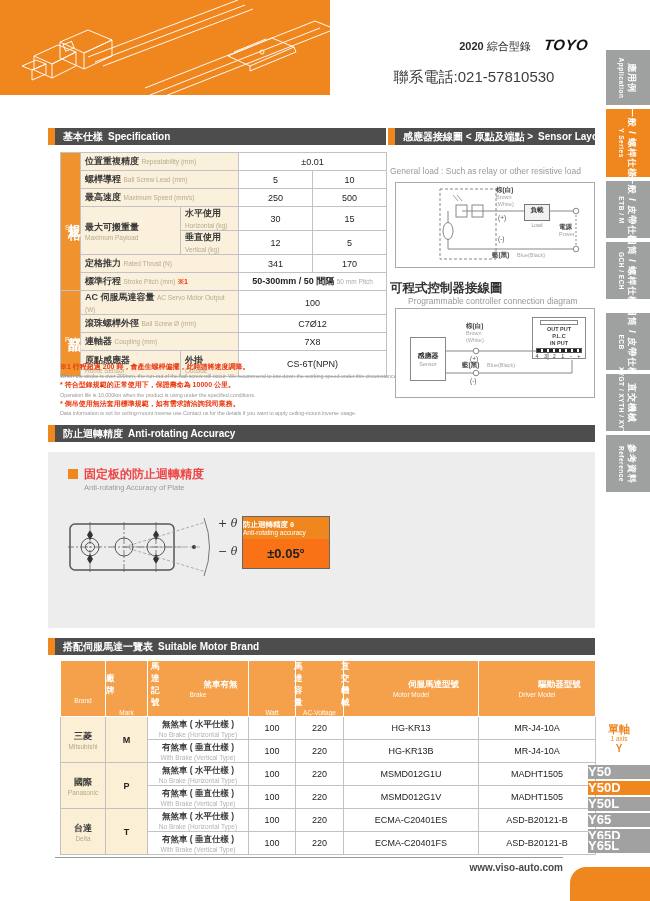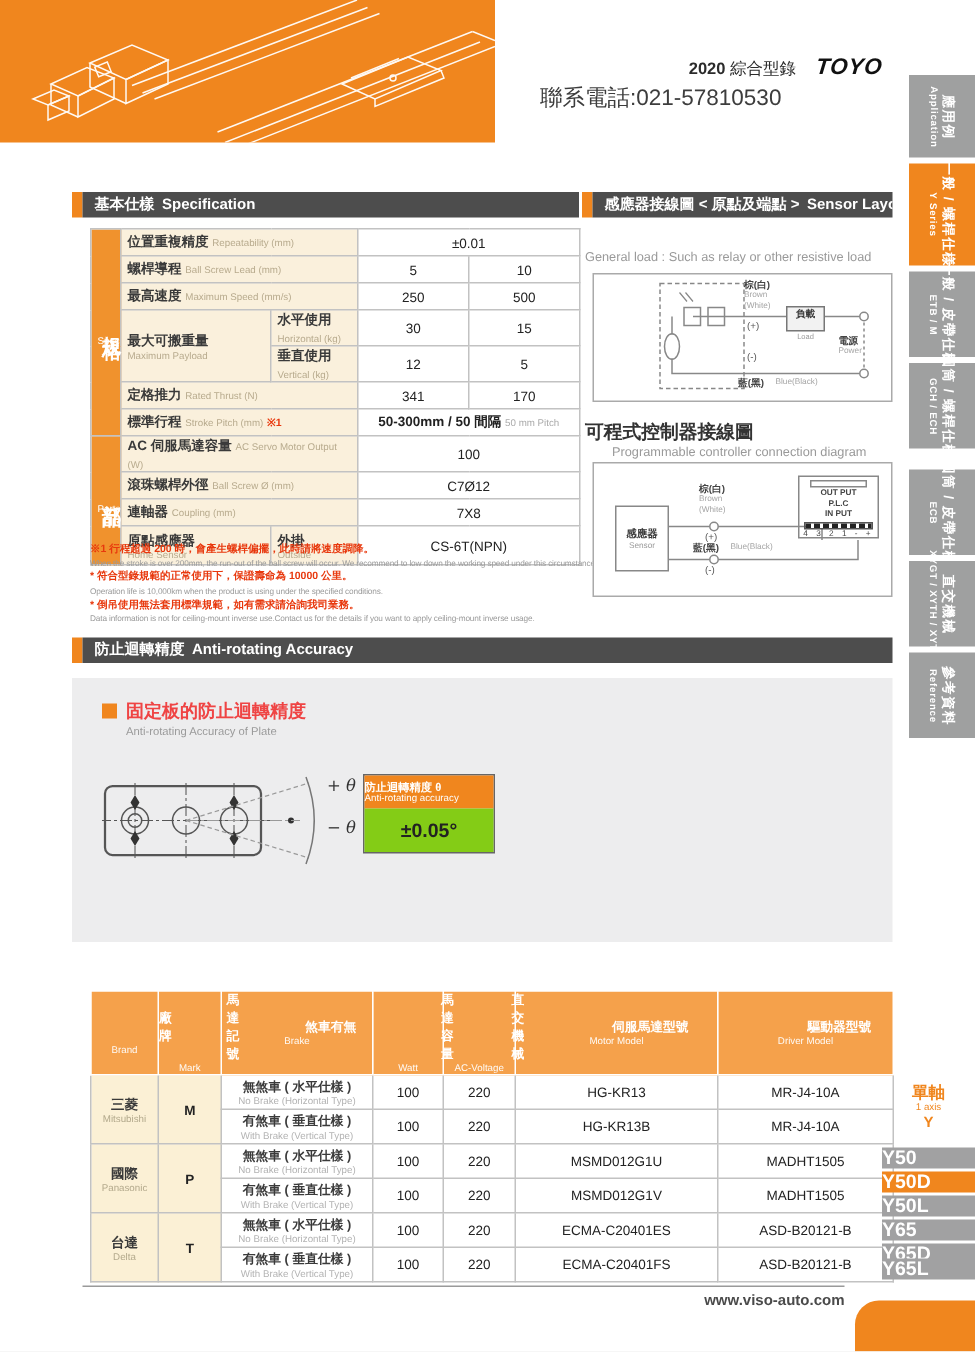--- a/index.html
+++ b/index.html
@@ -7,21 +7,21 @@
   #page { position:relative; width:650px; height:901px; background:#fff; overflow:hidden; margin:0 auto;
           font-family:"Liberation Sans", sans-serif; color:#333; }
   .abs { position:absolute; }
 
   
   #banner { left:0; top:0; width:330px; height:95px; background:#F0861E; }
   #catalog-line { left:360px; top:36px; width:228px; text-align:right; font-size:11px; color:#2b2b2b; }
   #catalog-line .year { font-weight:bold; }
   #logo { font-weight:bold; font-style:italic; font-size:15px; letter-spacing:0.5px; color:#111;
           margin-left:10px; display:inline-block; transform:skewX(-6deg); }
-  #phone { left:360px; top:56px; width:228px; text-align:left; font-size:15px; color:#3d3d3d; }
+  #phone { left:360px; top:68px; width:228px; text-align:center; font-size:15px; color:#3d3d3d; }
 
   
   .tab { left:606px; width:44px; background:#9FA0A0; display:flex; align-items:center; justify-content:center; cursor:pointer; }
   .tab.active { background:#F0861E; }
   .tab-inner { transform:rotate(90deg); white-space:nowrap; text-align:center; color:#fff; }
   .tab-inner .tzh { display:block; font-size:9px; font-weight:bold; letter-spacing:1px; }
   .tab-inner .ten { display:block; font-size:6.5px; font-weight:bold; letter-spacing:0.5px; }
 
   
   .section-bar { height:17px; display:flex; }
@@ -84,21 +84,21 @@
   #anti-sub-zh { left:84px; top:466px; font-size:12px; font-weight:bold; color:#ef4444; }
   #anti-sub-en { left:84px; top:483px; font-size:7.5px; color:#9a9a9a; }
   #plate-svg { left:68px; top:508px; }
   .theta { font-family:"DejaVu Serif", serif; font-style:italic; font-size:11px; color:#333; }
   #theta-plus { left:218px; top:517px; }
   #theta-minus { left:218px; top:545px; }
   #acc-box { left:242px; top:516px; width:88px; border:1px solid #666; }
   #acc-head { background:#F0861E; color:#fff; text-align:left; padding:3px 0 2px 0; line-height:1.2; }
   #acc-head .h1 { font-size:7.5px; font-weight:bold; display:block; }
   #acc-head .h2 { font-size:6.5px; display:block; }
-  #acc-val { background:#84cc16; text-align:center; font-size:13px; color:#222; padding:7px 0; font-weight:600; }
+  #acc-val { background:#f97316; text-align:center; font-size:13px; color:#222; padding:7px 0; font-weight:600; }
 
   
   #motor-table { left:60px; top:660px; width:535px; }
   #motor-table th { background:#F5A14B; color:#fff; border:1px solid #fff; height:26px; font-weight:normal;
                     vertical-align:middle; padding:0; }
   #motor-table th .hzh { display:block; font-size:8.5px; font-weight:bold;margin-left:45px; }
   #motor-table th .hen { display:block; font-size:6.5px; opacity:0.95; }
   #motor-table td { border:1px solid #c2c2c2; height:23px; text-align:center; vertical-align:middle;
                     font-size:9px; color:#222; }
   #motor-table td.brand, #motor-table td.mark { background:#FBF0D5; }
@@ -410,20 +410,26 @@
   <div class="abs theta" id="theta-minus">− θ</div>
 
   <div class="abs" id="acc-box">
     <div id="acc-head">
       <span class="h1">防止迴轉精度 θ</span>
       <span class="h2">Anti-rotating accuracy</span>
     </div>
     <div id="acc-val">±0.05°</div>
   </div>
 
+  <div class="abs section-bar" style="left:48px;top:638px;width:547px;">
+    <div class="sq"></div>
+    <div class="bar-body">
+      <span class="bzh">搭配伺服馬達一覽表</span><span>Suitable Motor Brand</span>
+    </div>
+  </div>
 
   <table class="abs" id="motor-table">
     <colgroup>
         <col style="width:45px">
         <col style="width:42px">
         <col style="width:101px">
         <col style="width:47px">
         <col style="width:48px">
         <col style="width:135px">
         <col style="width:117px">

